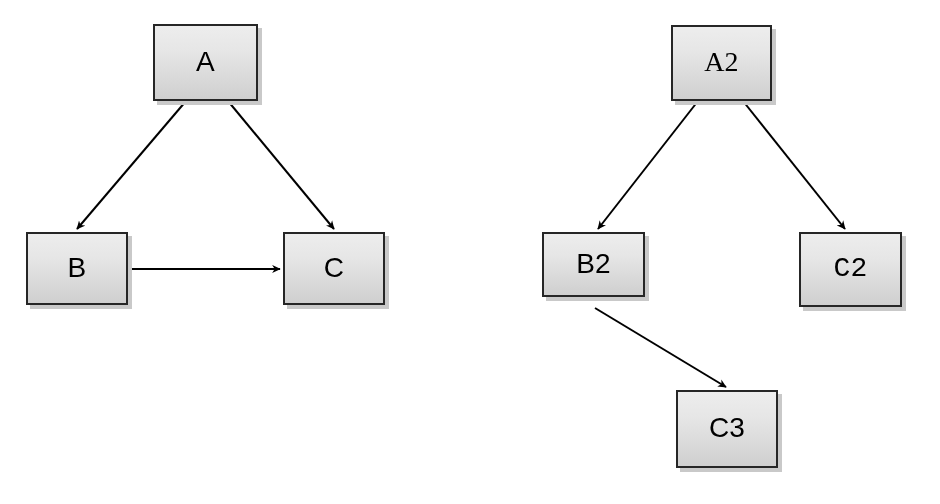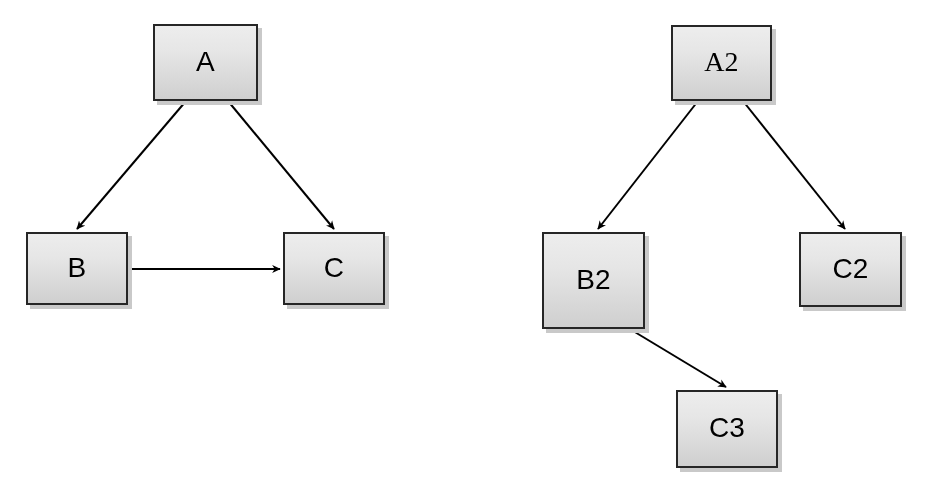--- a/index.html
+++ b/index.html
@@ -76,24 +76,24 @@
       </div>
       <div class="node" style="left: 26px; top: 232px; width: 102px; height: 73px;">
         <span class="node-label">B</span>
       </div>
       <div class="node" style="left: 283px; top: 232px; width: 102px; height: 73px;">
         <span class="node-label">C</span>
       </div>
       <div class="node" style="left: 671px; top: 25px; width: 101px; height: 76px; font-family: Liberation Serif, serif;">
         <span class="node-label">A2</span>
       </div>
-      <div class="node" style="left: 542px; top: 232px; width: 103px; height: 97px;">
+      <div class="node" style="left: 542px; top: 232px; width: 103px; height: 65px;">
         <span class="node-label">B2</span>
       </div>
-      <div class="node" style="left: 799px; top: 232px; width: 103px; height: 75px;">
+      <div class="node" style="left: 799px; top: 232px; width: 103px; height: 75px; font-family: Liberation Mono, monospace;">
         <span class="node-label">C2</span>
       </div>
       <div class="node" style="left: 676px; top: 390px; width: 102px; height: 78px;">
         <span class="node-label">C3</span>
       </div>
     </div>
 
 </div>
 
 </body></html>

